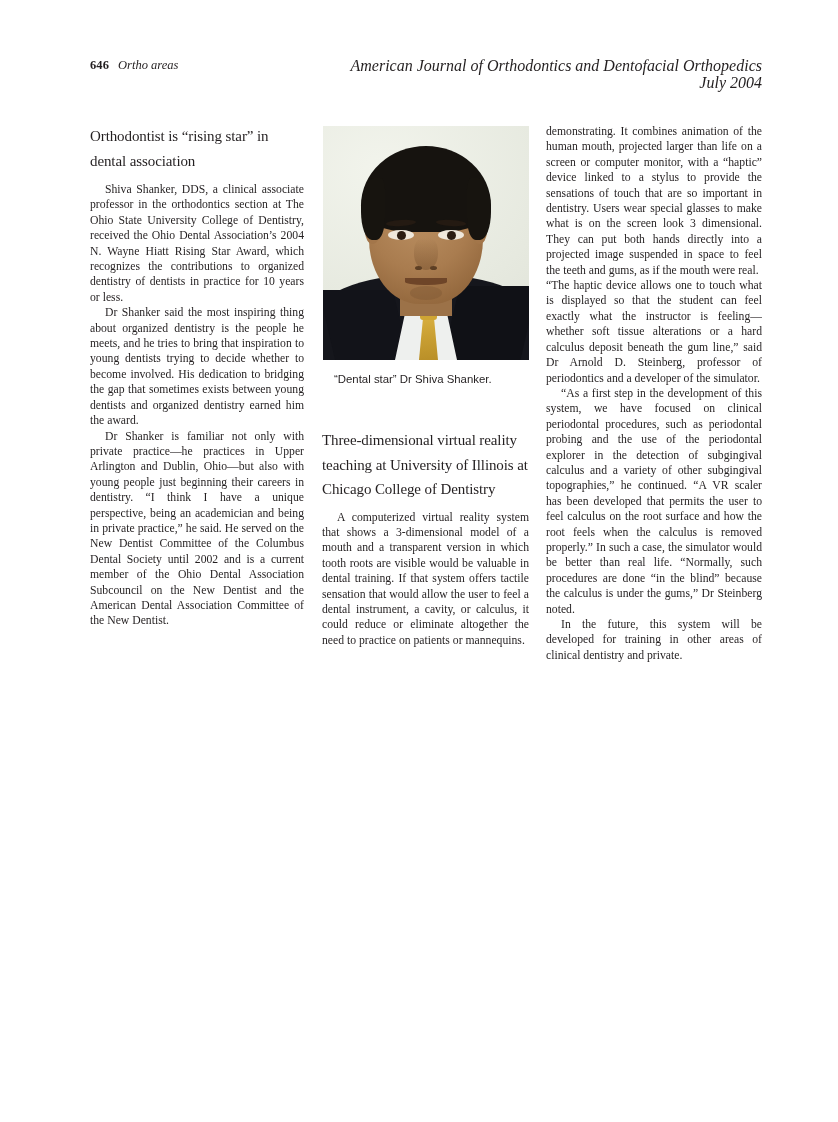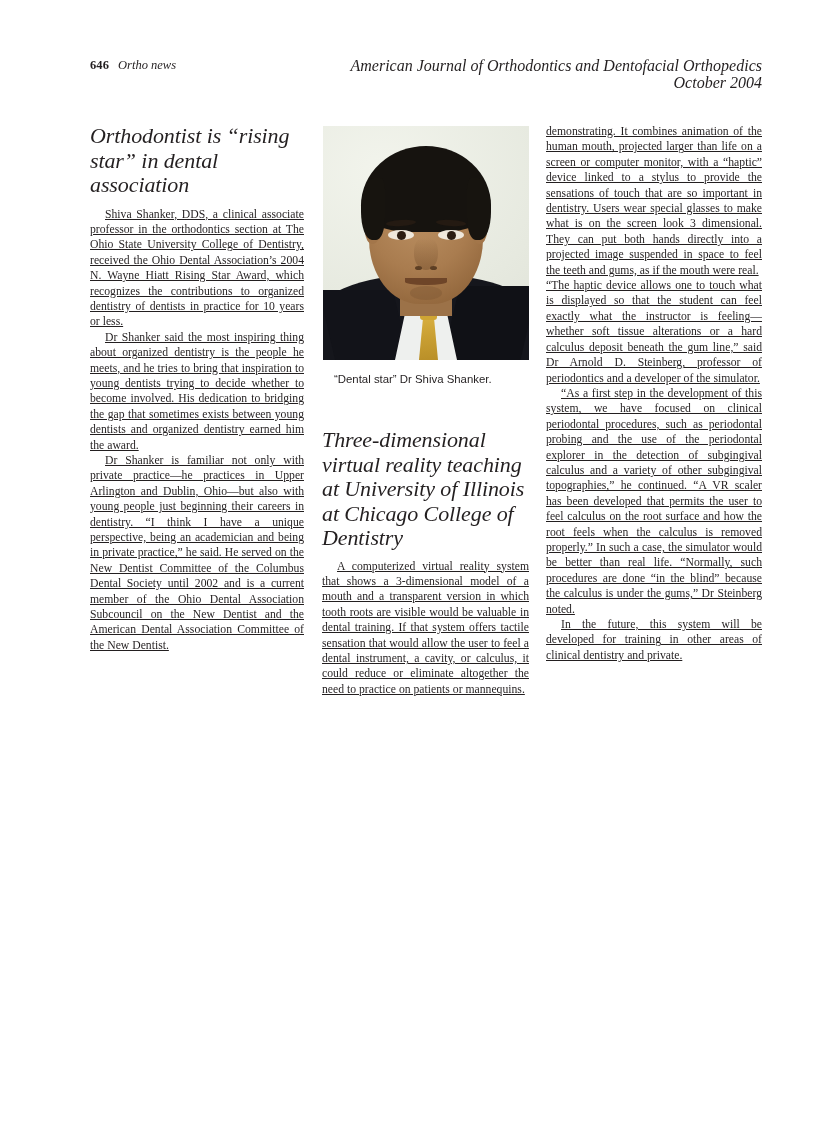--- a/index.html
+++ b/index.html
@@ -60,40 +60,38 @@
 
   
   .col {
     position: absolute;
     top: 124px;
   }
   .col1 { left: 84px;  width: 214px; }
   .col3 { left: 540px; width: 216px; }
 
   .headline {
-    font-size: 22px;
+    font-size: 15px;
     line-height: 24.5px;
     font-weight: normal;
     margin: 0 0 9px 0;
     letter-spacing: -0.1px;
-    font-style: italic;
   }
   .headline.second {
     margin-top: 0;
     margin-bottom: 8px;
   }
 
   p.body {
     margin: 0;
     font-size: 11.7px;
     line-height: 15.4px;
     text-align: justify;
     text-indent: 15px;
     hyphens: manual;
-    text-decoration: underline;
   }
   p.body.cont {
     text-indent: 0;
   }
 
   
   .photo-wrap {
     position: absolute;
     left: 317px;
     top: 126px;
@@ -335,25 +333,25 @@
   }
 </style>
 </head>
 <body>
 
 <div class="page">
 
   <div class="masthead">
     <div class="folio-group">
       <span class="folio">646</span>
-      <span class="section-name">Ortho news</span>
+      <span class="section-name">Ortho areas</span>
     </div>
     <div class="journal-block">
       <div>American Journal of Orthodontics and Dentofacial Orthopedics</div>
-      <div>October 2004</div>
+      <div>July 2004</div>
     </div>
   </div>
 
   <div class="col col1">
     <h1 class="headline">Orthodontist is “rising star” in dental association</h1>
     <p class="body">Shiva Shanker, DDS, a clinical associate professor in the orthodontics section at The Ohio State University College of Dentistry, received the Ohio Dental Association’s 2004 N. Wayne Hiatt Rising Star Award, which recognizes the contributions to organized dentistry of dentists in practice for 10 years or less.</p>
     <p class="body">Dr Shanker said the most inspiring thing about organized dentistry is the people he meets, and he tries to bring that inspiration to young dentists trying to decide whether to become involved. His dedication to bridging the gap that sometimes exists between young dentists and organized dentistry earned him the award.</p>
     <p class="body">Dr Shanker is familiar not only with private practice—he practices in Upper Arlington and Dublin, Ohio—but also with young people just beginning their careers in dentistry. “I think I have a unique perspective, being an academician and being in private practice,” he said. He served on the New Dentist Committee of the Columbus Dental Society until 2002 and is a current member of the Ohio Dental Association Subcouncil on the New Dentist and the American Dental Association Committee of the New Dentist.</p>
   </div>
 

